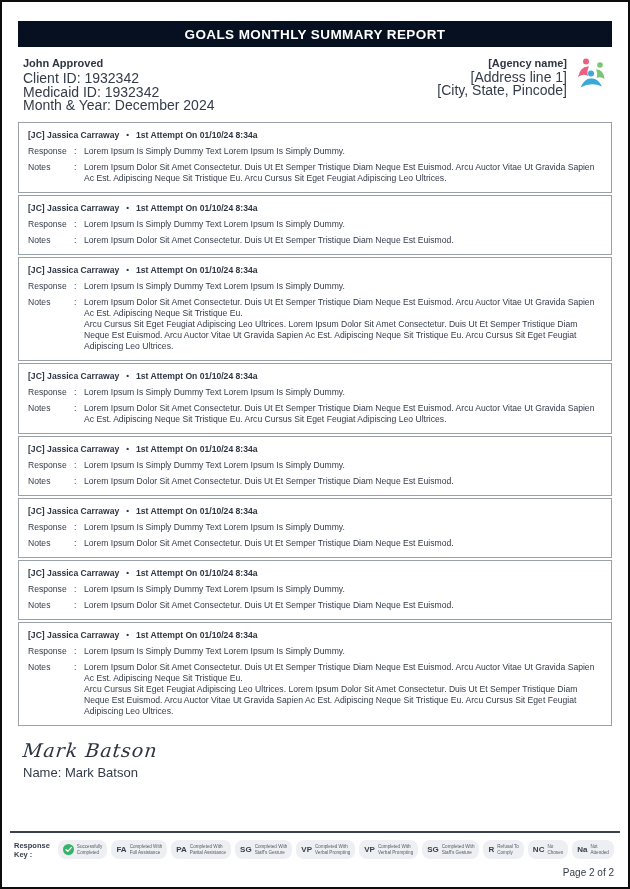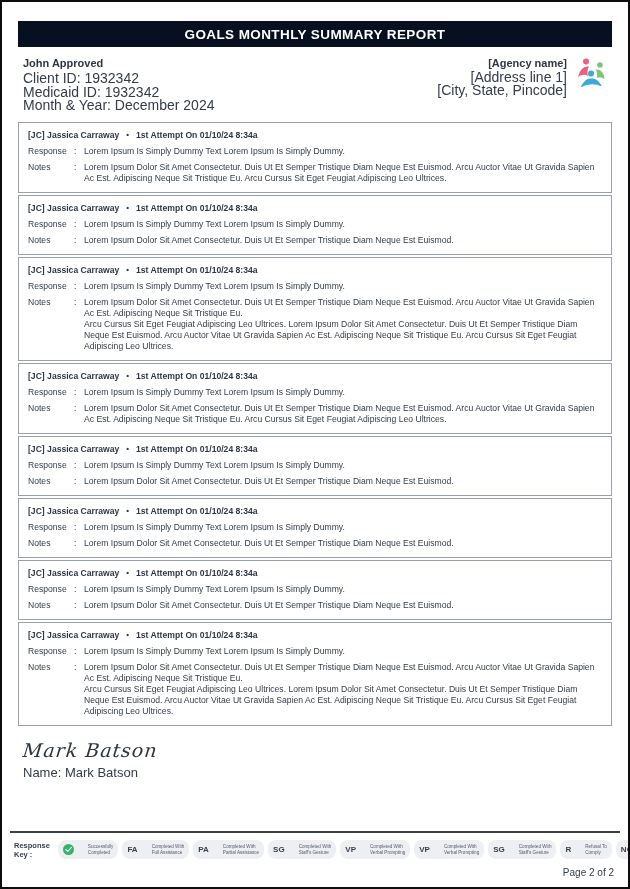--- a/index.html
+++ b/index.html
@@ -47,21 +47,21 @@
     font-family:"DejaVu Serif", serif; font-style:italic; font-size:19px; color:#2c3340;
     margin:6px 0 5px 0; transform:skewX(-6deg); transform-origin:left; letter-spacing:1px;
   }
   .approval div.meta { font-size:13px; line-height:14px; color:#333b49; }
   
   .footer { position:absolute; left:0; right:0; bottom:0; }
   .footer-divider { border-top:2px solid #3a404b; margin:0 8px; }
   .key-row { display:flex; align-items:center; gap:4px; margin:7px 12px 0 12px; }
   .key-label { font-size:7.5px; font-weight:700; color:#39404d; white-space:pre-line; line-height:9px; margin-right:4px; }
   .badge {
-    display:flex; align-items:center; gap:14px; background:#edeff2; border-radius:8px;
+    display:flex; align-items:center; gap:3px; background:#edeff2; border-radius:8px;
     padding:7px 5px; height:19px; flex:0 0 auto;
   }
   .badge-abbr { font-size:8px; font-weight:700; color:#39404d; }
   .badge-desc { font-size:4.6px; line-height:5.6px; color:#555c68; white-space:pre-line; }
   .check-icon { display:inline-flex; width:11px; height:11px; }
   .page-num { text-align:right; font-size:10px; color:#333b49; margin:8px 14px 9px 0; }
 </style>
 </head>
 <body>
 

